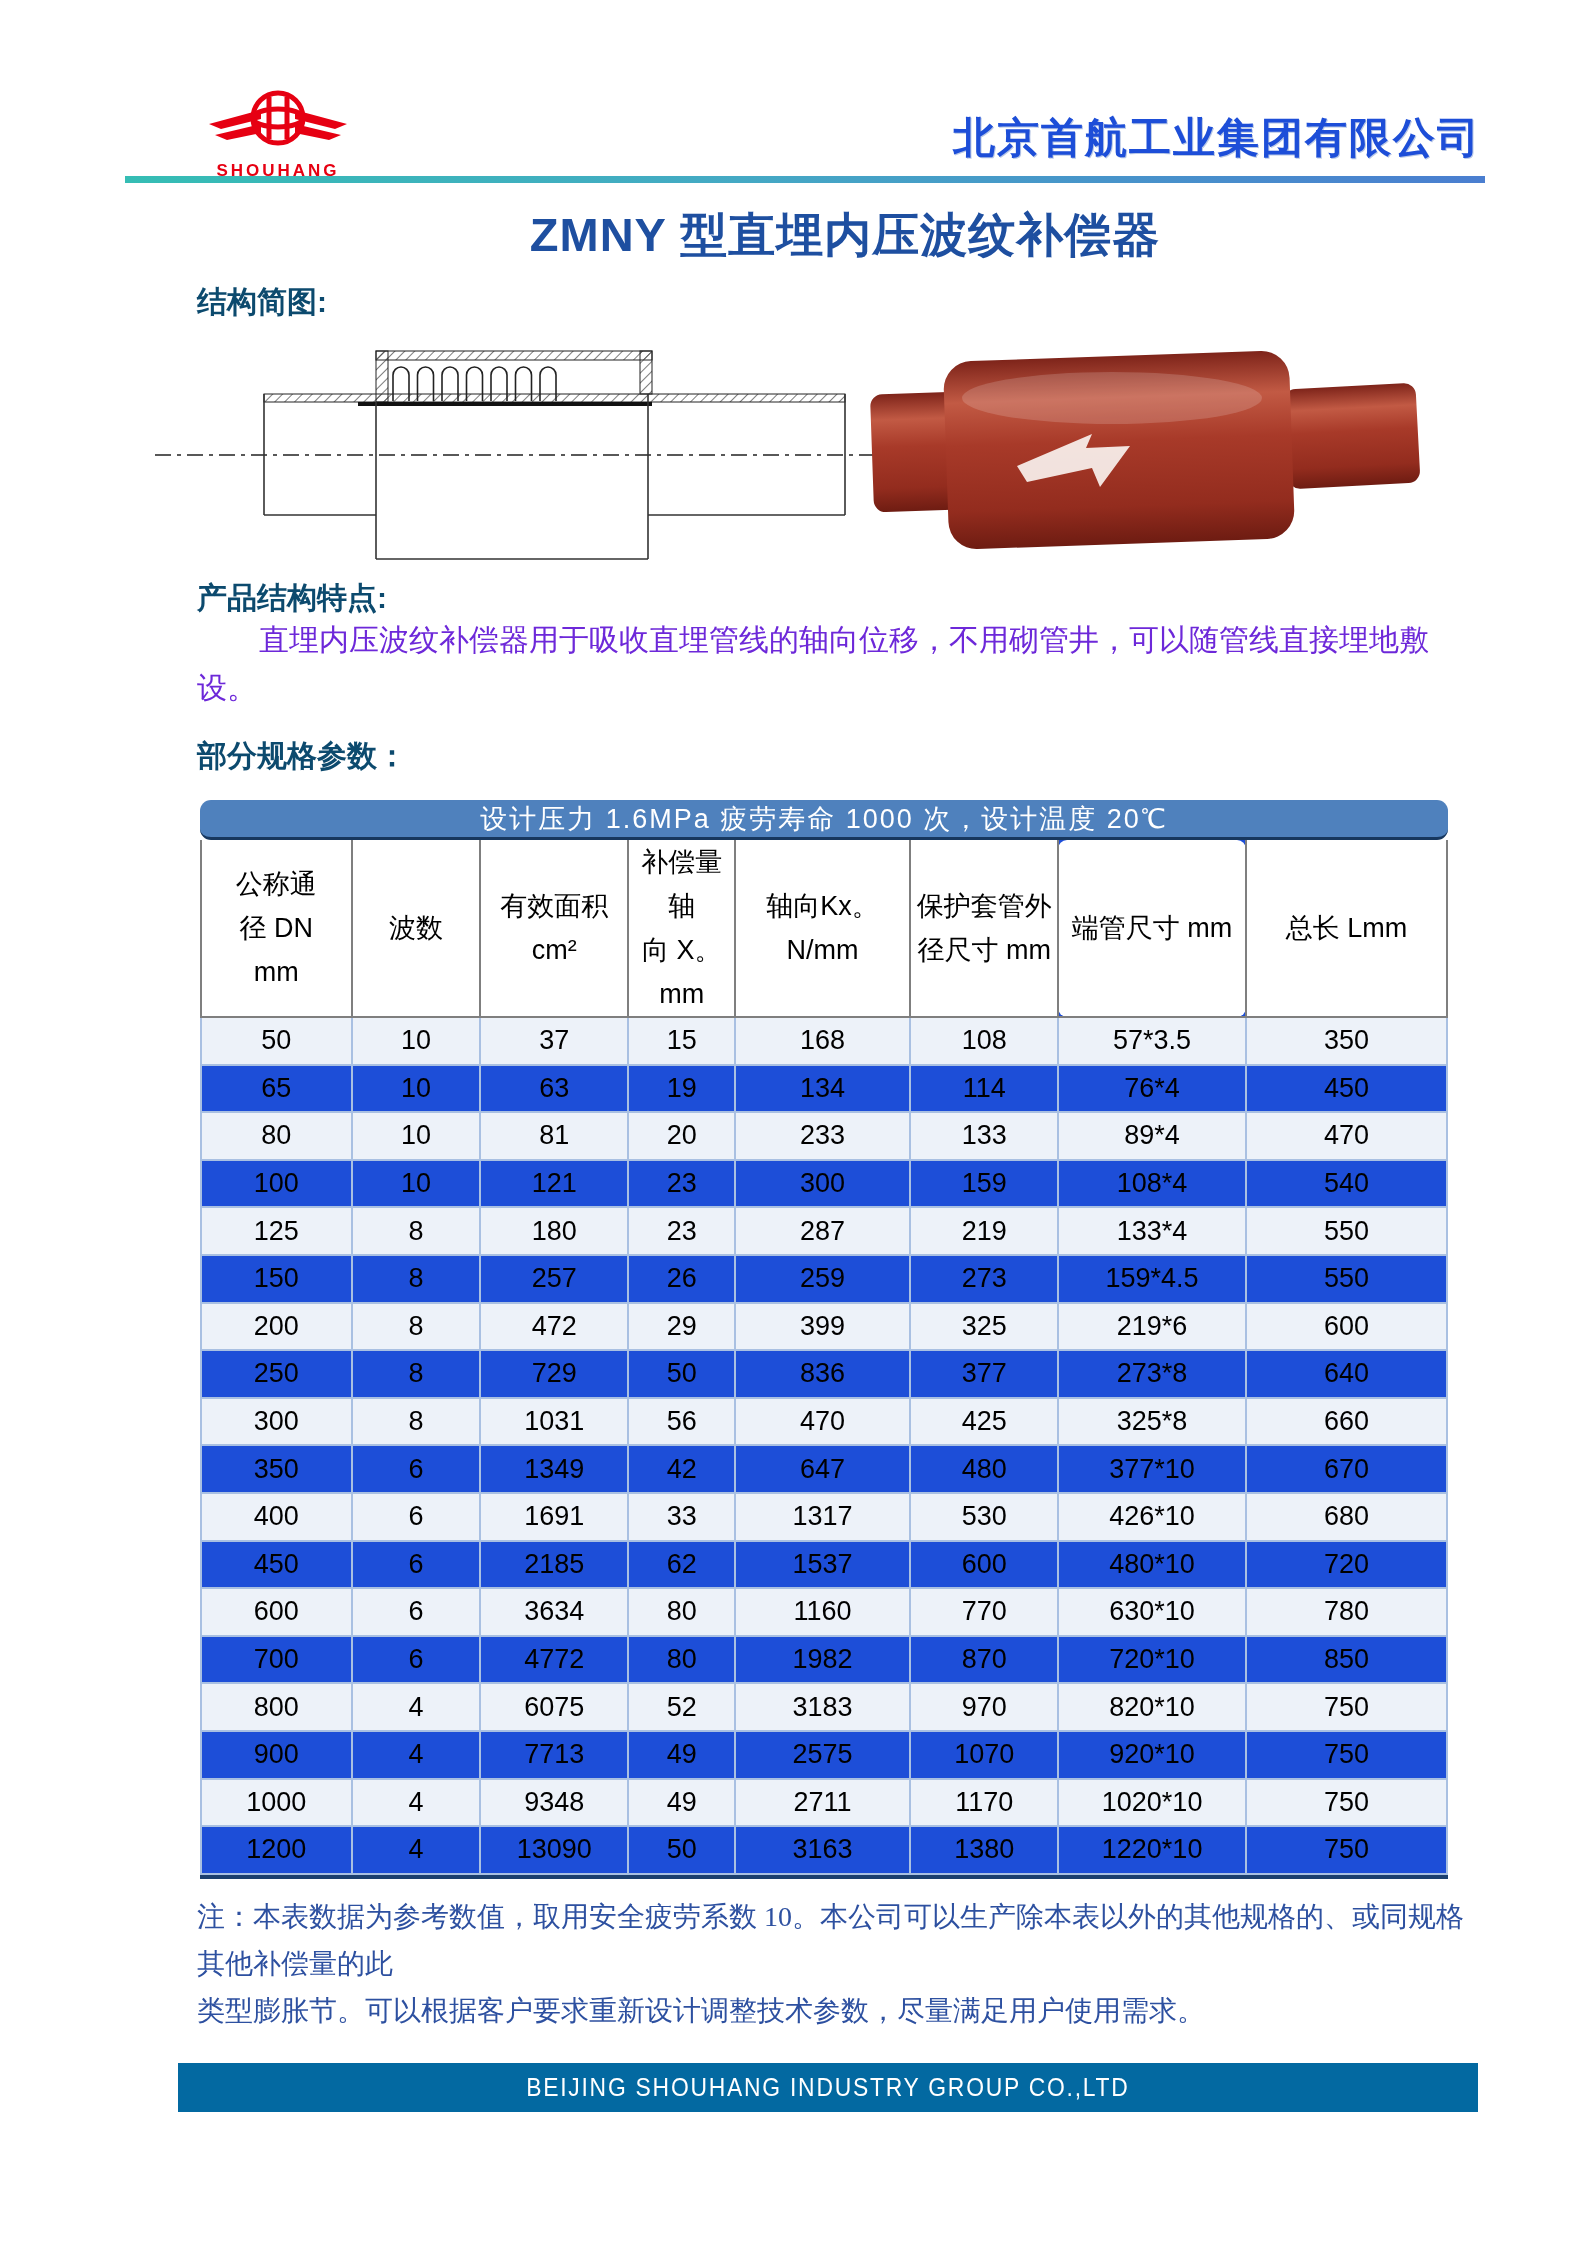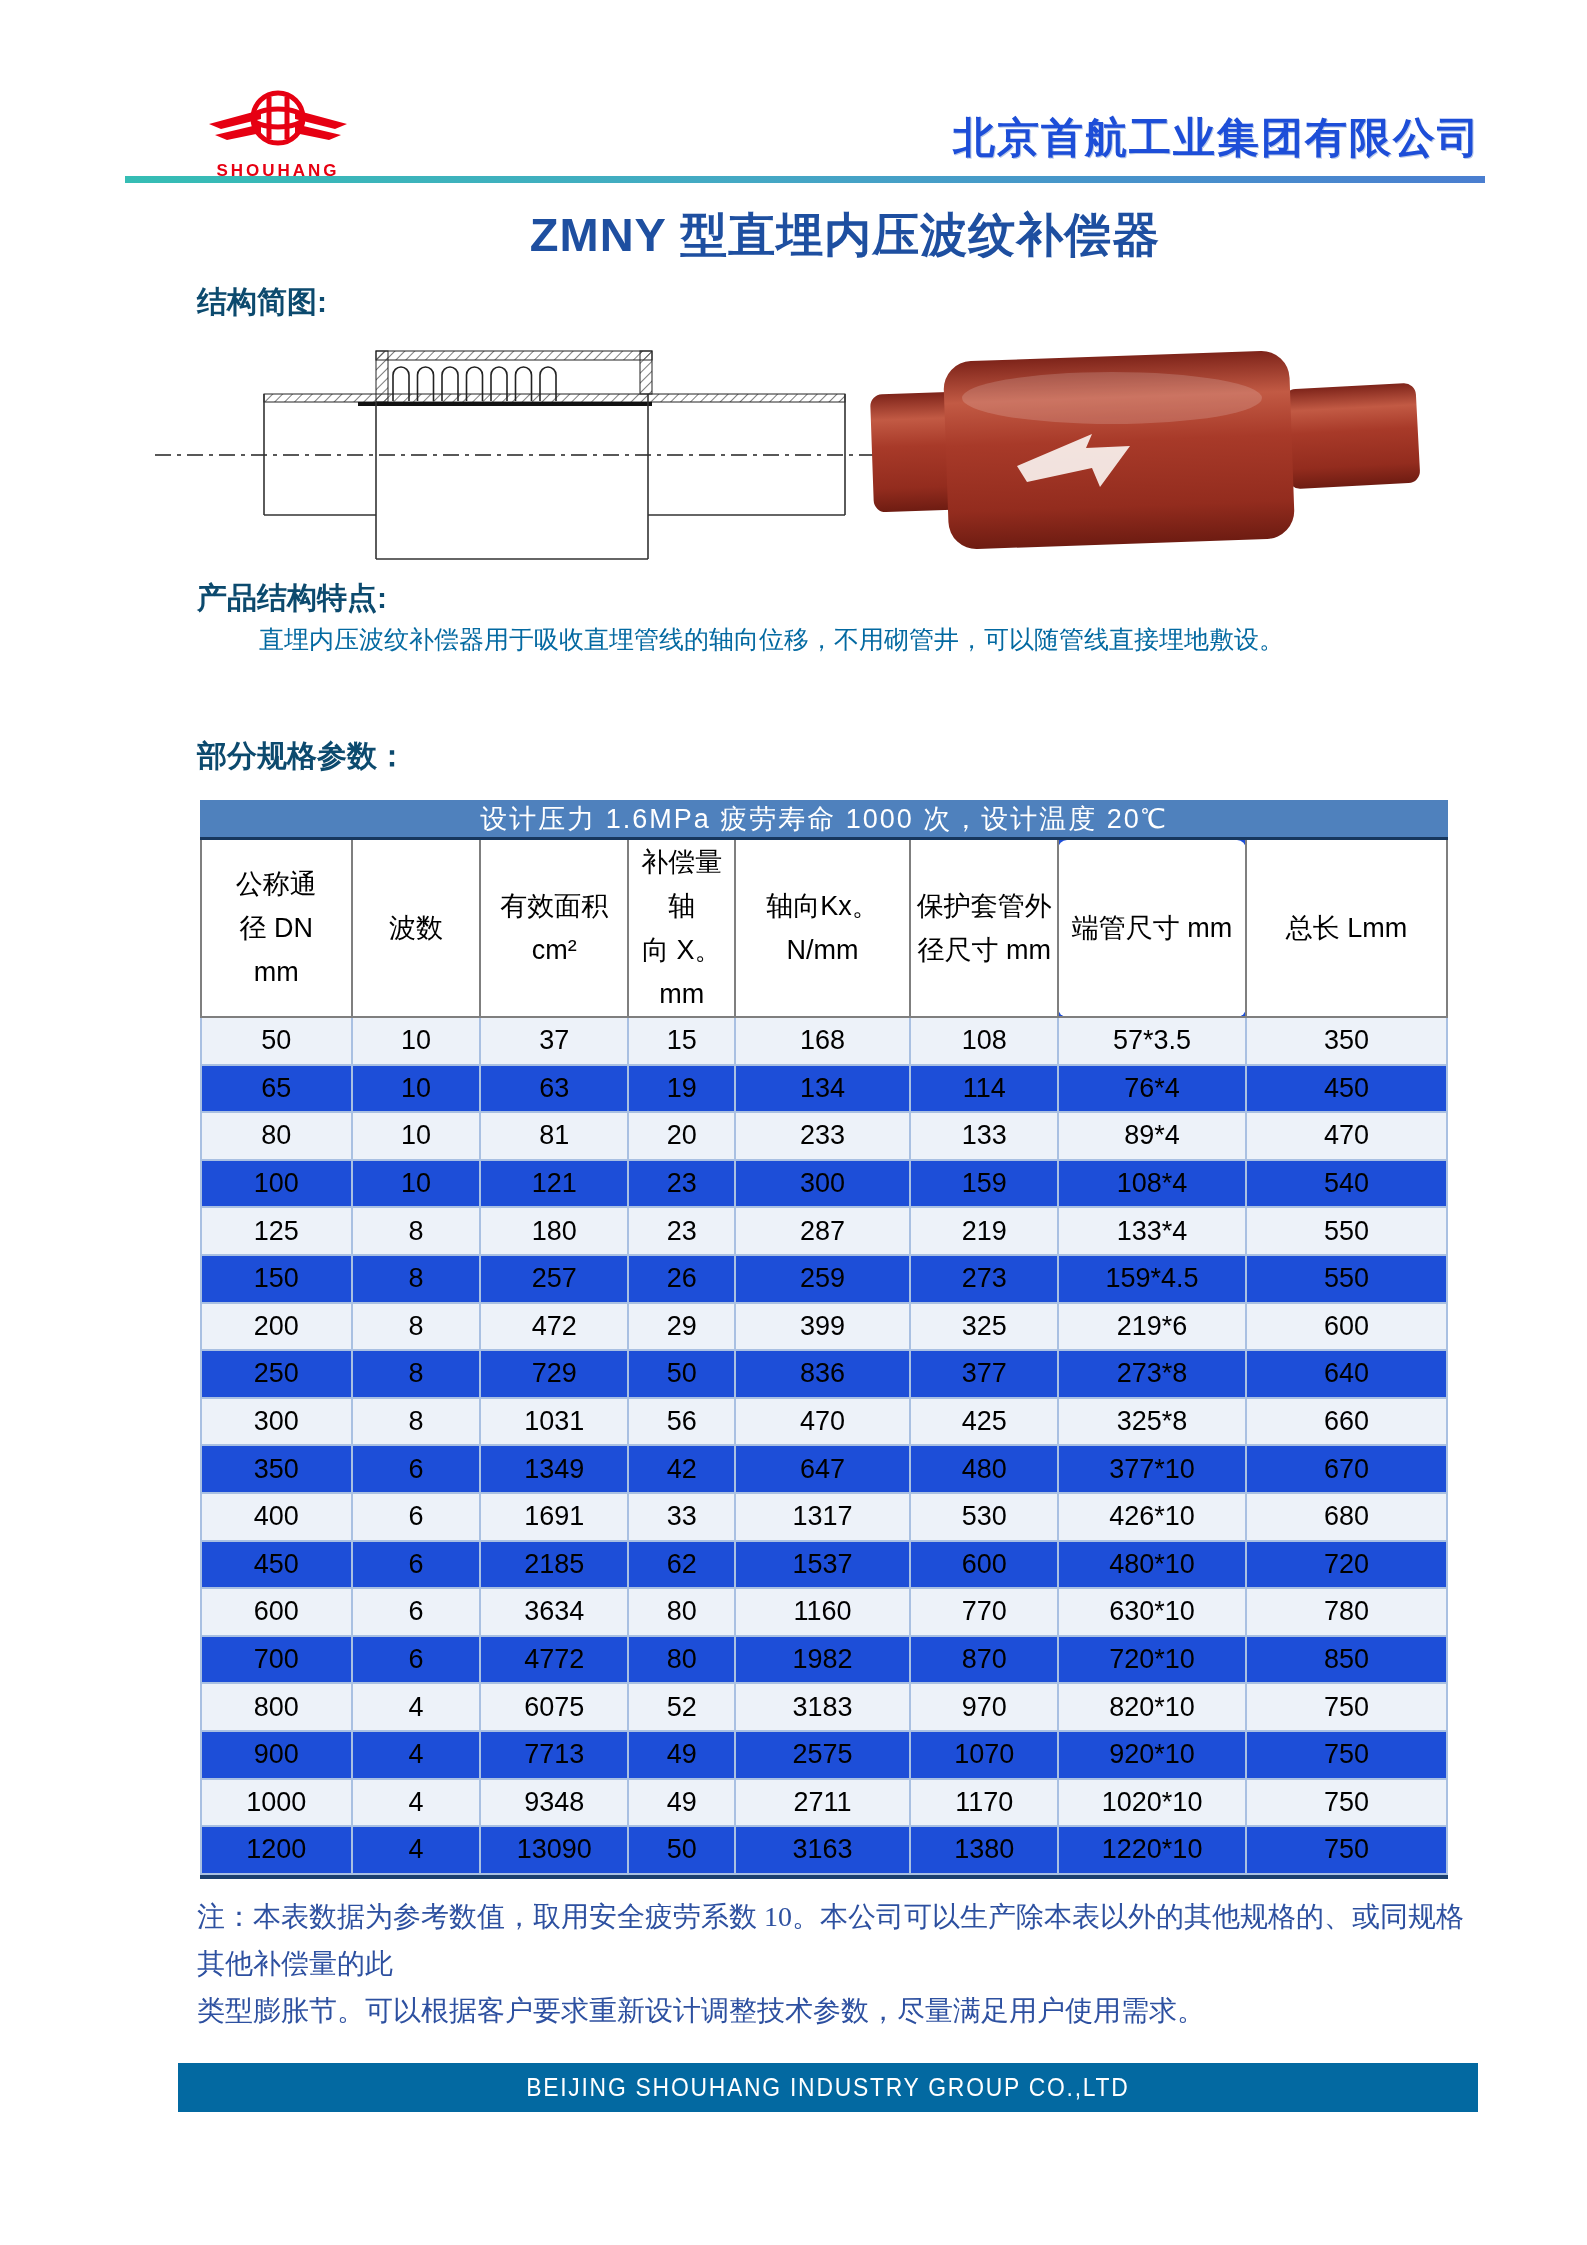--- a/index.html
+++ b/index.html
@@ -15,31 +15,31 @@
   .rule{position:absolute;left:125px;top:176px;width:1360px;height:7px;
         background:linear-gradient(90deg,#35bdb4 0%,#44a9c4 45%,#4a7ed0 100%);}
 
   
   .doc-title{position:absolute;left:165px;top:204px;width:1360px;text-align:center;
              font-size:47px;font-weight:bold;color:#1e4fa0;letter-spacing:1px;}
   .sec-h{position:absolute;left:197px;font-size:30px;font-weight:bold;color:#0c4a6e;}
   .h-structure{top:282px;}
   .h-features{top:578px;}
   .h-specs{top:736px;}
-  .features{position:absolute;left:197px;top:616px;width:1258px;font-size:25px;line-height:48px;
-            color:#0369a1;font-family:"Liberation Serif", serif;text-indent:62px;}
+  .features{position:absolute;left:197px;top:616px;width:1258px;font-size:30px;line-height:48px;
+            color:#6d28d9;font-family:"Liberation Serif", serif;text-indent:62px;}
 
   
   .diagram{position:absolute;left:150px;top:328px;}
   .photo{position:absolute;left:862px;top:346px;}
 
   
   .spec{position:absolute;left:200px;top:800px;width:1248px;border-bottom:4px solid #1b3f6e;}
   .banner{height:37px;background:#4f81bd;border-bottom:3px solid #17375e;color:#fff;
-          display:flex;align-items:center;justify-content:center;font-size:27px;letter-spacing:2px;}
+          display:flex;align-items:center;justify-content:center;font-size:27px;letter-spacing:2px;border-radius:11px;}
   table.spec-tbl{width:100%;border-collapse:collapse;table-layout:fixed;background:#1d4ed8;}
   .spec-tbl thead tr{height:148px;}
   .spec-tbl th{border:2px solid #7f7f7f;border-top:none;background:#fff;
                font-size:27px;font-weight:normal;color:#000;vertical-align:middle;padding:0;}
   .spec-tbl th .hl{line-height:44px;}
   .spec-tbl tbody tr{height:47.6px;}
   .spec-tbl tbody tr:nth-child(odd){background:#edf2f9;}
   .spec-tbl td{border:2px solid #a9c0e2;font-size:27px;color:#000;text-align:center;padding:0;}
 
   

